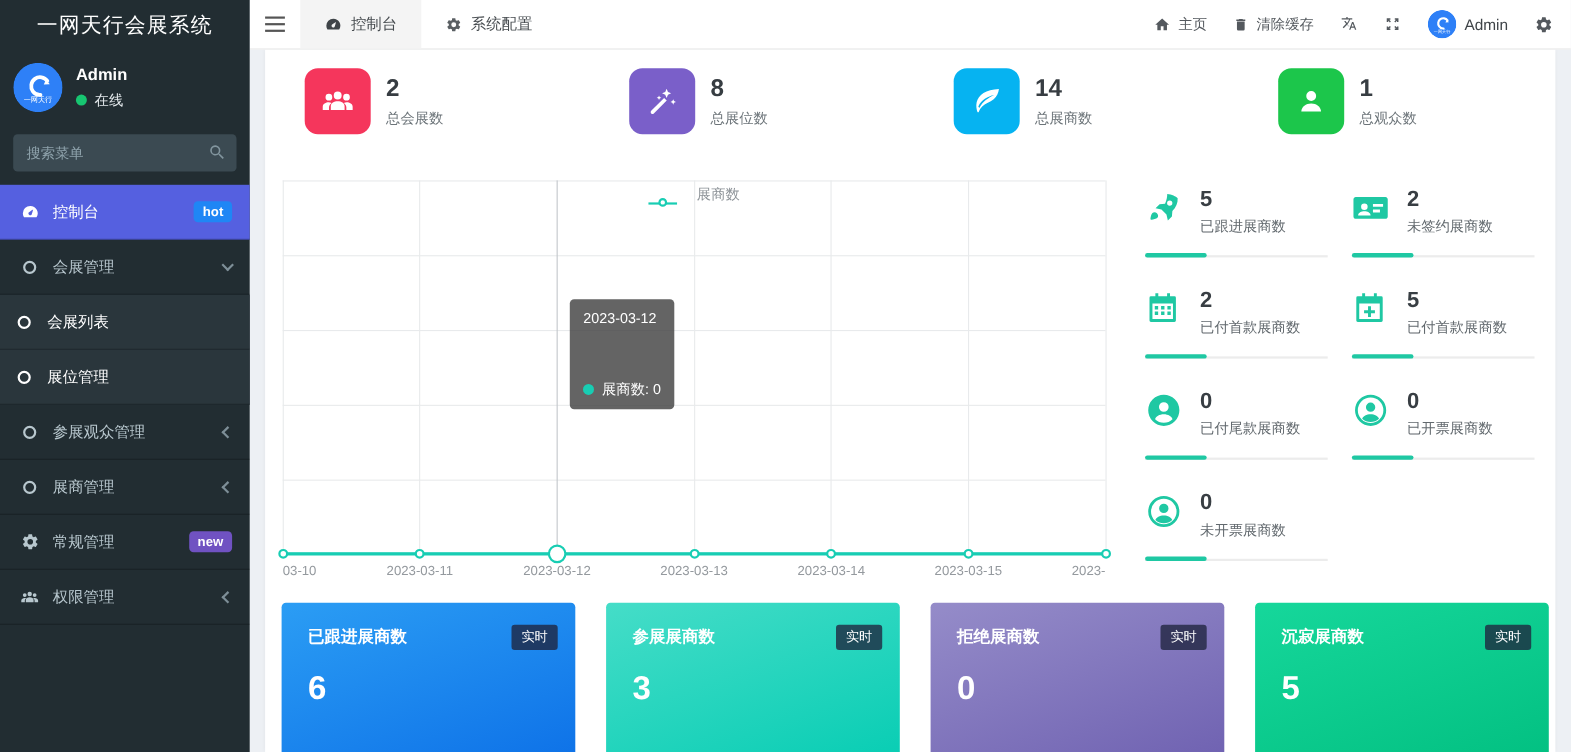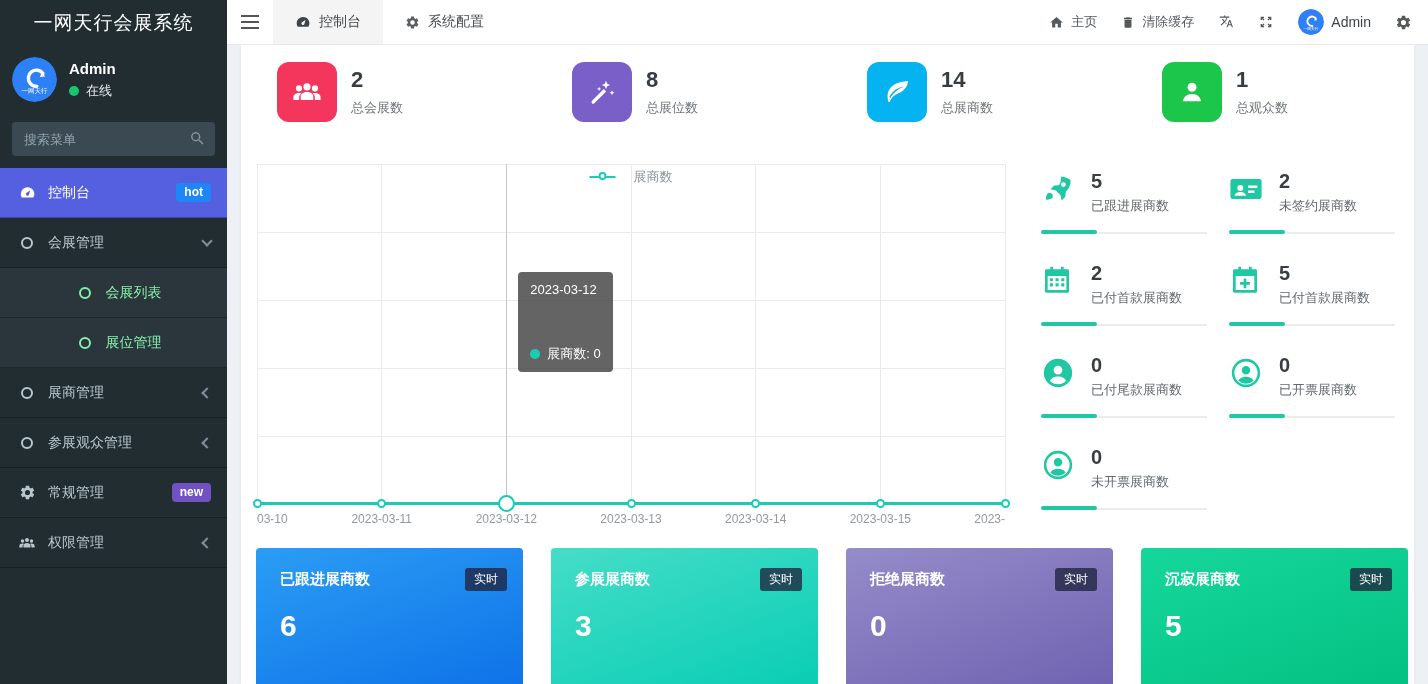--- a/index.html
+++ b/index.html
@@ -22,21 +22,21 @@
     color:#d4dde2; font-size:13px; padding:0 34px 0 12px; outline:none; }
   .search-box input::placeholder { color:#8fa3ac; }
   .search-box .mag { position:absolute; right:9px; top:8px; opacity:.85; }
 
   .menu { list-style:none; }
   .menu li { height:50px; display:flex; align-items:center; padding:0 16px 0 18px;
     font-size:14px; border-bottom:1px solid rgba(0,0,0,.28); cursor:pointer; }
   .menu li .mi { width:18px; height:18px; margin-right:12px; flex:none;
     display:flex; align-items:center; justify-content:center; }
   .menu li.active { background:#5560e0; color:#fff; }
-  .menu li.sub { background:#2a363c; color:#86efac; padding-left:26px;justify-content:center; }
+  .menu li.sub { background:#2a363c; color:#ffffff; padding-left:13px; }
   .circle-o { width:12px; height:12px; border:2px solid currentColor; border-radius:50%; }
   .chev { margin-left:auto; width:8px; height:8px; border-left:2px solid #7e8f98;
     border-bottom:2px solid #7e8f98; transform:rotate(45deg); }
   .chev.down { transform:rotate(-45deg); margin-top:-4px; }
   .s-badge { margin-left:auto; font-size:12px; font-weight:bold; color:#fff;
     padding:2px 8px; border-radius:4px; line-height:1.3; }
 
   
   .topbar { position:absolute; left:227px; top:0; right:0; height:45px; background:#fff;
     border-bottom:1px solid #e8e8e8; display:flex; align-items:stretch; z-index:20; }
@@ -70,21 +70,21 @@
   .chart-plot { position:relative; width:748px; height:340px; }
   .grid-v { position:absolute; top:0; bottom:0; width:1px; background:#e8eaec; }
   .grid-v.pointer { background:#c2c6ca; z-index:2; }
   .grid-h { position:absolute; left:0; right:0; height:1px; background:#e8eaec; }
   .series-line { position:absolute; left:0; right:0; bottom:-1px; height:3px;
     background:#18cdb3; z-index:3; }
   .marker { position:absolute; bottom:-4px; width:9px; height:9px; margin-left:-4.5px;
     background:#fff; border:2px solid #18cdb3; border-radius:50%; z-index:4; }
   .marker.big { width:17px; height:17px; margin-left:-8.5px; bottom:-8px; }
   .legend { position:absolute; top:4px; left:50%; transform:translateX(-50%);
-    display:flex; align-items:center; gap:18px; z-index:5; }
+    display:flex; align-items:flex-end; gap:18px; z-index:5; }
   .legend-mark { position:relative; width:26px; height:2px; background:#18cdb3; }
   .legend-mark i { position:absolute; left:9px; top:-4px; width:8px; height:8px;
     background:#fff; border:2px solid #18cdb3; border-radius:50%; }
   .legend-label { font-size:13px; color:#8d9398; }
   .tooltip { position:absolute; z-index:6; background:rgba(66,66,66,.82); border-radius:4px;
     padding:8px 12px; color:#fff; font-size:13px; line-height:1.55; white-space:nowrap; }
   .tooltip .trow { display:flex; align-items:center; gap:7px;margin-top:44px; }
   .tooltip .tdot { width:10px; height:10px; border-radius:50%; background:#18cdb3; }
   .x-labels { position:relative; width:748px; height:20px; margin-top:8px; overflow:hidden; }
   .x-label { position:absolute; top:0; transform:translateX(-50%); font-size:12px;
@@ -171,28 +171,28 @@
     <li class="sub">
       <span class="mi">
           <span class="circle-o"></span>
         </span>
       <span>展位管理</span>
     </li>
     <li>
       <span class="mi">
           <span class="circle-o"></span>
         </span>
-      <span>展商管理</span>
+      <span>参展观众管理</span>
       <span class="chev"></span>
     </li>
     <li>
       <span class="mi">
           <span class="circle-o"></span>
         </span>
-      <span>参展观众管理</span>
+      <span>展商管理</span>
       <span class="chev"></span>
     </li>
     <li>
       <span class="mi">
         <svg width="17" height="17" viewBox="0 0 24 24" fill="#b8c7ce">
             <path d="M19.14 12.94c.04-.3.06-.61.06-.94 0-.32-.02-.64-.07-.94l2.03-1.58a.49.49 0 0 0 .12-.61l-1.92-3.32a.49.49 0 0 0-.59-.22l-2.39.96a7 7 0 0 0-1.62-.94l-.36-2.54a.48.48 0 0 0-.48-.41h-3.84c-.24 0-.43.17-.47.41l-.36 2.54c-.59.24-1.13.57-1.62.94l-2.39-.96a.49.49 0 0 0-.59.22L2.74 8.87c-.12.21-.08.47.12.61l2.03 1.58c-.05.3-.09.63-.09.94s.02.64.07.94l-2.03 1.58a.49.49 0 0 0-.12.61l1.92 3.32c.12.22.37.29.59.22l2.39-.96c.5.38 1.03.7 1.62.94l.36 2.54c.05.24.24.41.48.41h3.84c.24 0 .44-.17.47-.41l.36-2.54a7 7 0 0 0 1.62-.94l2.39.96c.22.08.47 0 .59-.22l1.92-3.32a.49.49 0 0 0-.12-.61l-2.01-1.58zM12 15.6a3.6 3.6 0 1 1 0-7.2 3.6 3.6 0 0 1 0 7.2z"></path>
           </svg>
       </span>
       <span>常规管理</span>
       <span class="s-badge" style="background:#7052c2">new</span>

